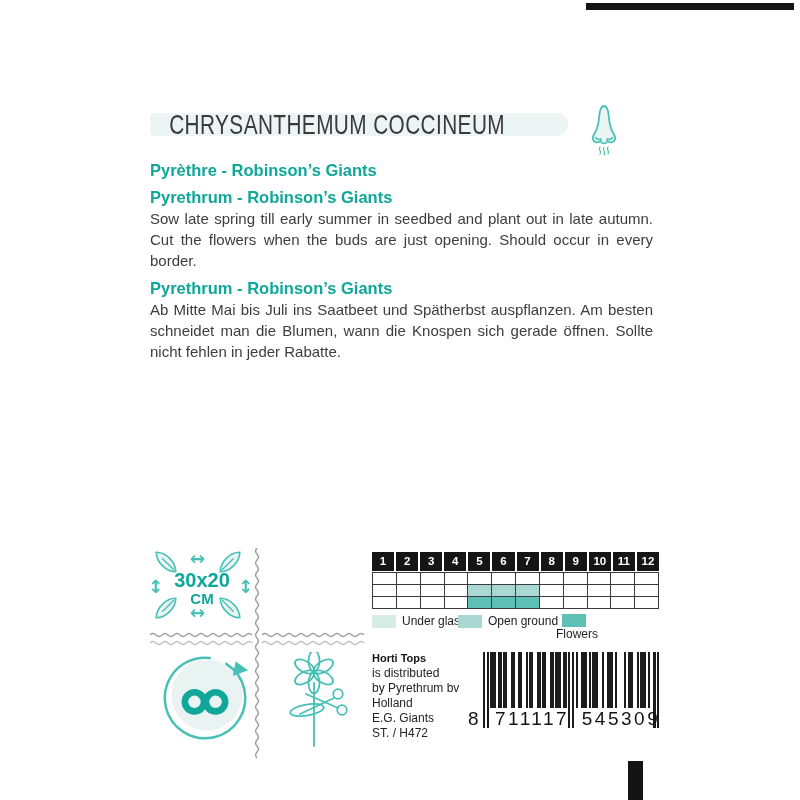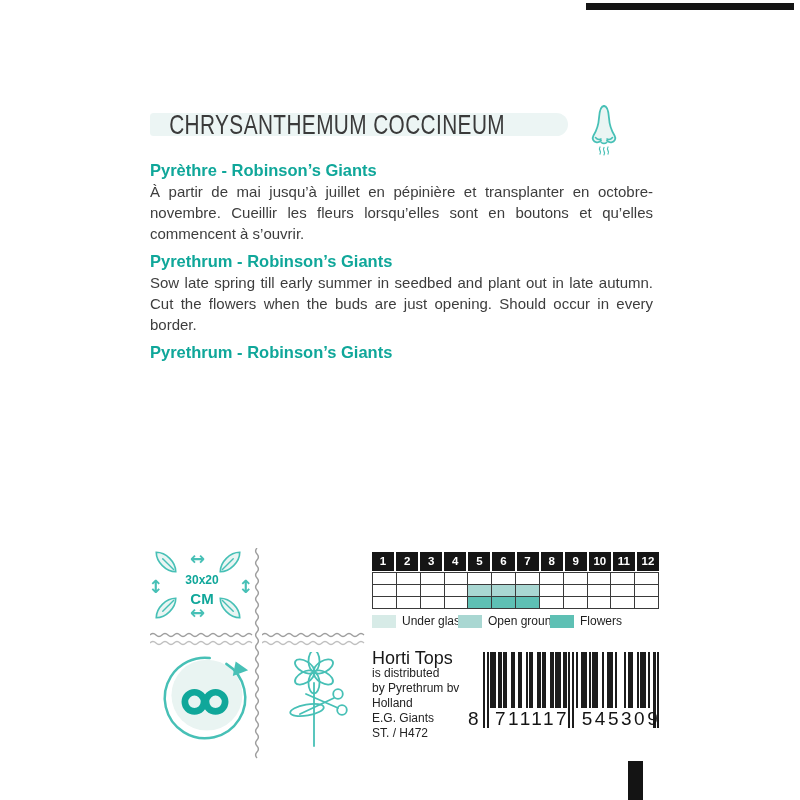--- a/index.html
+++ b/index.html
@@ -32,44 +32,44 @@
   .leaf{position:absolute;width:26px;height:26px;}
   .leaf.tl{left:3px;top:1px;transform:scaleX(-1);}
   .leaf.tr{left:67px;top:1px;}
   .leaf.bl{left:3px;top:47px;transform:rotate(180deg);}
   .leaf.br{left:67px;top:47px;transform:scaleY(-1);}
   .arr{position:absolute;font-family:"DejaVu Sans",sans-serif;color:var(--icon);
        font-weight:700;font-size:18px;line-height:18px;}
   .arr.top{left:40px;top:2px;}  .arr.bot{left:40px;top:56px;}
   .arr.lft{left:-2px;top:30px;} .arr.rgt{left:88px;top:30px;}
   .sp-label{position:absolute;left:0;top:24px;width:104px;text-align:center;
-            color:var(--teal);font-weight:700;font-size:12px;line-height:17px;}
+            color:var(--teal);font-weight:700;font-size:20px;line-height:17px;}
   .sp-unit{position:absolute;left:0;top:42px;width:104px;text-align:center;
            color:var(--teal);font-weight:700;font-size:15px;}
   .ht-label{position:absolute;left:-6px;top:64px;width:104px;text-align:center;
             color:var(--teal);font-weight:700;font-size:15px;}
   .wavy path{stroke:var(--wavy);stroke-width:1.4;fill:none;}
   .wavy.soft{opacity:.65;}
 
   
   .calendar{left:372px;top:552px;width:287px;}
   .cal-header{display:grid;grid-template-columns:repeat(12,1fr);gap:2px;height:19px;margin-bottom:1px;}
   .mcell{background:#151515;color:#fff;font-weight:700;font-size:11.5px;line-height:19px;text-align:center;}
   .cal-gridbox{border-top:1px solid #3a3a3a;border-left:1px solid #3a3a3a;}
   .cal-row{display:grid;grid-template-columns:repeat(12,1fr);height:12px;}
   .ccell{border-right:1px solid #3a3a3a;border-bottom:1px solid #3a3a3a;background:#fff;}
   .legend{position:relative;margin-top:5px;height:16px;}
   .lg-item{position:absolute;top:0;display:flex;align-items:center;}
-  .lg-item.i0{left:0;} .lg-item.i1{left:86px;} .lg-item.i2{left:178px;}
+  .lg-item.i0{left:0;} .lg-item.i1{left:86px;} .lg-item.i2{left:178px;flex-direction:column;}
   .lg-swatch{width:24px;height:13px;display:inline-block;}
   .lg-label{font-size:12px;color:#1d1d1d;margin-left:6px;white-space:nowrap;}
 
   
   .dist{left:372px;top:650px;width:105px;font-size:12px;line-height:15px;color:#232323;}
-  .dist-name{font-weight:400;font-size:18px;line-height:16px;color:#161616;}
+  .dist-name{font-weight:700;font-size:11px;line-height:16px;color:#161616;}
   .barcode{left:483px;top:652px;width:176px;height:80px;}
   .bar{position:absolute;top:0;background:#1c1c1c;}
   .bc-digit{position:absolute;top:56px;font-size:19px;color:#141414;letter-spacing:2.5px;}
   .bc-lead{left:-15px;letter-spacing:0;}
   .bc-g1{left:8px;width:82px;text-align:center;}
   .bc-g2{left:97px;width:82px;text-align:center;}
 
   svg .st{stroke:var(--icon);fill:none;stroke-linecap:round;stroke-linejoin:round;}
 </style>
 </head>
@@ -93,28 +93,28 @@
     <path class="st" stroke-width="1.2" d="M17 46 q-1.2 2 0 3.6 q1.2 2 0 3.4"></path>
     <path class="st" stroke-width="1.2" d="M21 46.5 q-1.2 2 0 3.6 q1.2 2 0 3.8"></path>
     <path class="st" stroke-width="1.2" d="M25 46 q-1.2 2 0 3.6 q1.2 2 0 3.4"></path>
   </svg>
 
   <div class="abs descs">
     <div class="block">
     </div>
     <div class="block">
       <div class="h">Pyrèthre - Robinson’s Giants</div>
-      <p class="b">À partir de mai jusqu’à juillet en pépinière et transplanter en octobre-novembre. Cueillir les fleurs lorsqu’elles sont en boutons et qu’elles commencent à s’ouvrir.</p>
     </div>
     <div class="block">
       <div class="h">Pyrethrum - Robinson’s Giants</div>
       <p class="b">Sow late spring till early summer in seedbed and plant out in late autumn. Cut the flowers when the buds are just opening. Should occur in every border.</p>
     </div>
     <div class="block">
       <div class="h">Pyrethrum - Robinson’s Giants</div>
+      <p class="b">Ab Mitte Mai bis Juli ins Saatbeet und Spätherbst auspflanzen. Am besten schneidet man die Blumen, wann die Knospen sich gerade öffnen. Sollte nicht fehlen in jeder Rabatte.</p>
     </div>
   </div>
 
   <div class="abs cellA">
     <span class="leaf tl"><svg width="26" height="26" viewBox="0 0 24 24">
           <path d="M3 21 C3 12 12 3 21 3 C21 12 12 21 3 21 Z" fill="#eaf5f3" stroke="#47c0b6" stroke-width="1.5"></path>
           <path class="st" stroke-width="1.3" d="M5 19 L15 9"></path>
         </svg></span>
     <span class="leaf tr"><svg width="26" height="26" viewBox="0 0 24 24">
           <path d="M3 21 C3 12 12 3 21 3 C21 12 12 21 3 21 Z" fill="#eaf5f3" stroke="#47c0b6" stroke-width="1.5"></path>

